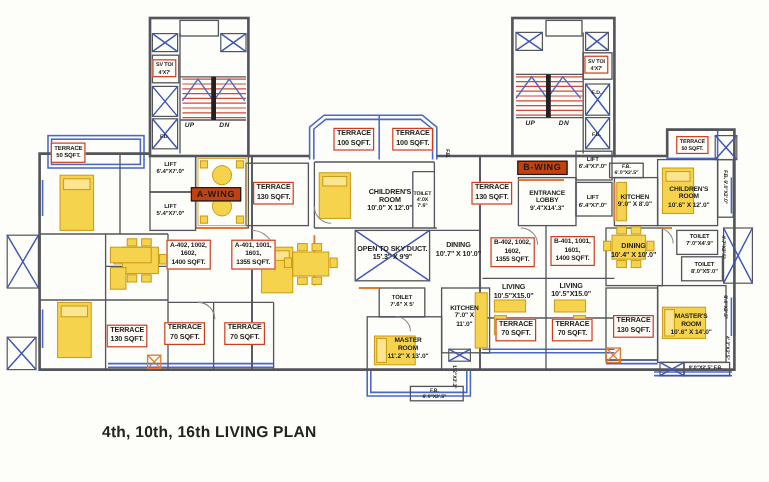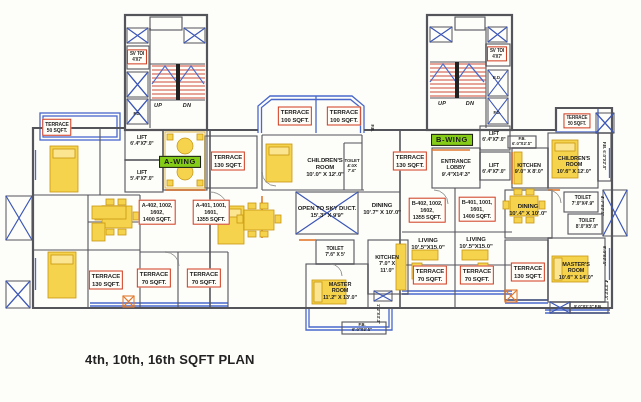--- a/index.html
+++ b/index.html
@@ -3,21 +3,21 @@
 <meta charset="utf-8">
 <style>
   html,body{margin:0;padding:0;background:#ffffff;}
   #plan{position:relative;width:641px;height:402px;background:#fdfdfa;overflow:hidden;
         font-family:"Liberation Sans", sans-serif;}
   #linework{position:absolute;left:0;top:0;}
   #label-layer{position:absolute;left:0;top:0;width:641px;height:402px;}
   .lbl{position:absolute;white-space:pre-line;text-align:center;font-weight:bold;
        color:#1c1c1c;line-height:1.18;font-size:6px;letter-spacing:-0.1px;}
   .red{border:1px solid #d03a1e;background:#fffdf8;padding:1px 2px;line-height:1.25;}
-  .wing{border:1.5px solid #1c1c1c;background:#84cc16;padding:1px 4px;font-size:7.5px;
+  .wing{border:1.5px solid #1c1c1c;background:#c2410c;padding:1px 4px;font-size:7.5px;
         letter-spacing:0.6px;line-height:1.1;}
   .plain{}
   .dir{font-style:italic;font-size:5.5px;letter-spacing:0.3px;}
   .tiny{font-size:4.3px;line-height:1.1;}
   #plan-title{position:absolute;left:85px;top:352px;font-size:13px;font-weight:bold;
        color:#222222;letter-spacing:0.2px;font-family:"Liberation Sans",sans-serif;}
 </style>
 </head>
 <body>
 
@@ -319,14 +319,14 @@
       <div class="lbl tiny" style="left: 602px; top: 206px; transform: translate(-50%, -50%) rotate(90deg);">4'.7"X2'.5"</div>
       <div class="lbl tiny" style="left: 604px; top: 256px; transform: translate(-50%, -50%) rotate(90deg);">8'.0"X2'.5"</div>
       <div class="lbl tiny" style="left: 606px; top: 290px; transform: translate(-50%, -50%) rotate(90deg);">4'.3"X2'.5"</div>
       <div class="lbl tiny" style="left: 372px; top: 128px; transform: translate(-50%, -50%) rotate(90deg);">F.B.</div>
       <div class="lbl tiny" style="left: 137px; top: 114px; transform: translate(-50%, -50%);">F.D.</div>
       <div class="lbl tiny" style="left: 497px; top: 78px; transform: translate(-50%, -50%);">E.D.</div>
       <div class="lbl tiny" style="left: 497px; top: 113px; transform: translate(-50%, -50%);">F.D.</div>
       <div class="lbl tiny" style="left: 378px; top: 314px; transform: translate(-50%, -50%) rotate(90deg);">1'.2"X3'.3"</div>
     </div>
 
-  <div id="plan-title">4th, 10th, 16th SQFT PLAN</div>
+  <div id="plan-title">4th, 10th, 16th LIVING PLAN</div>
 </div>
 
 </body></html>

